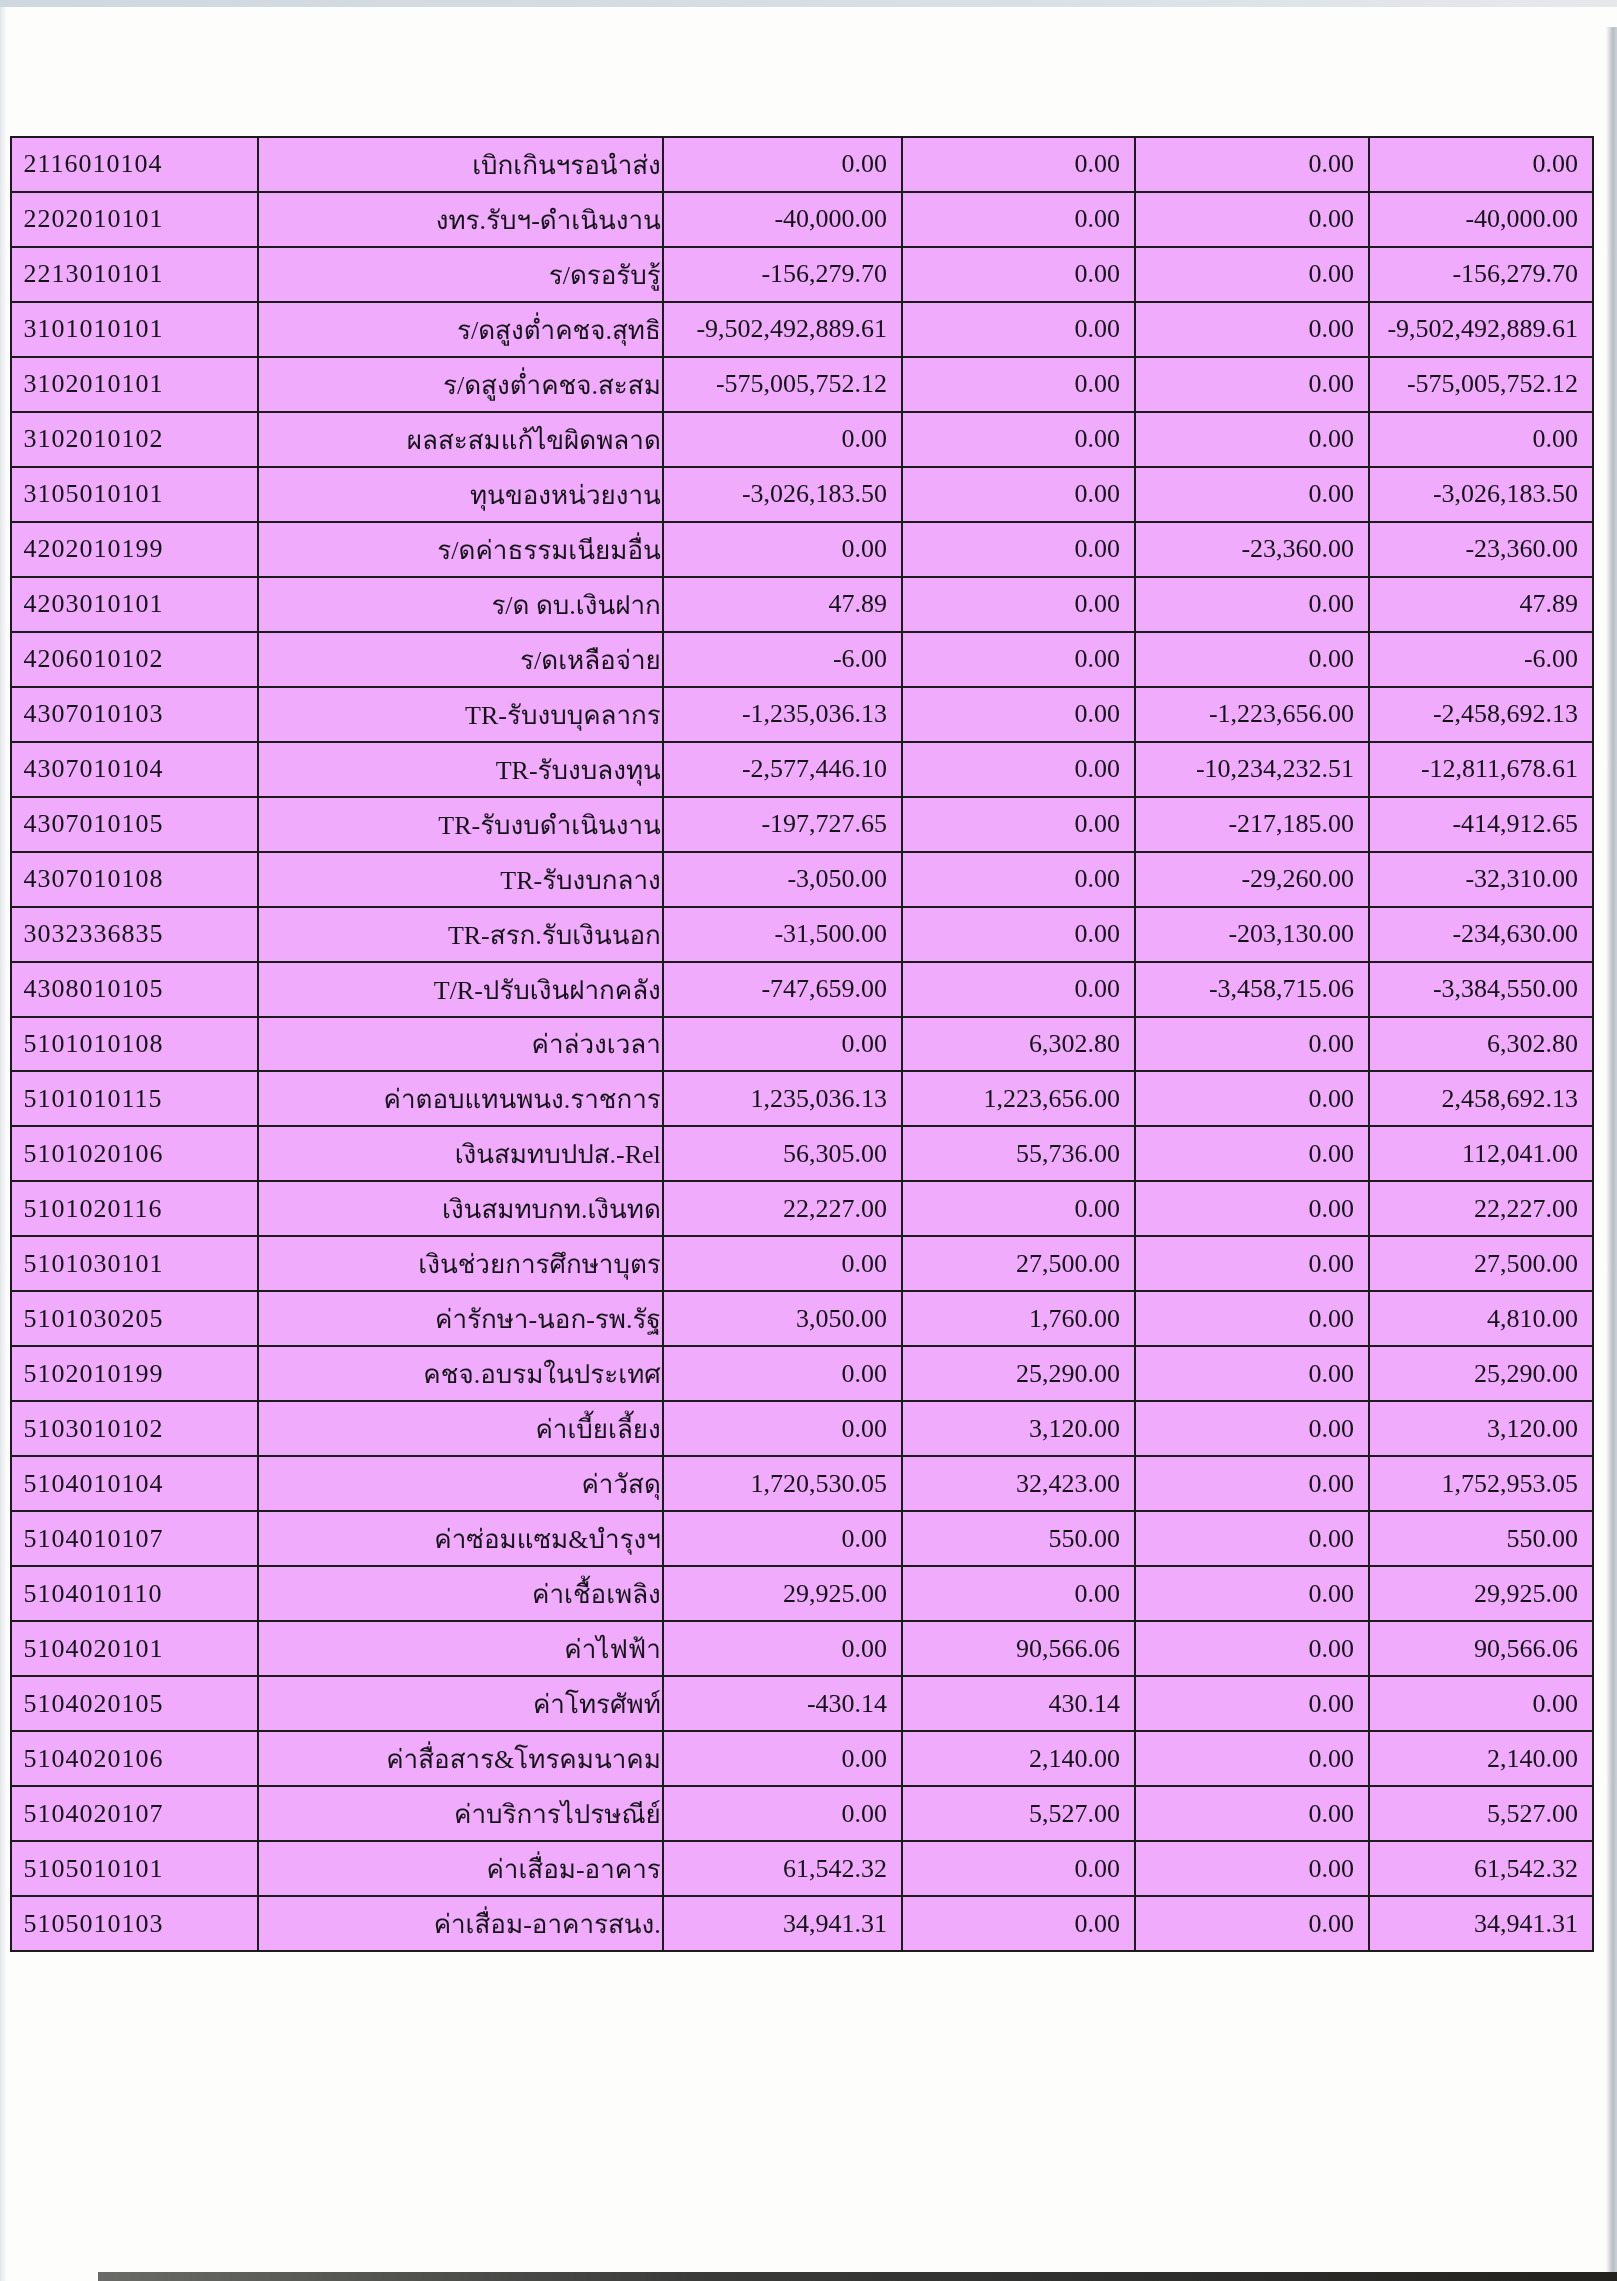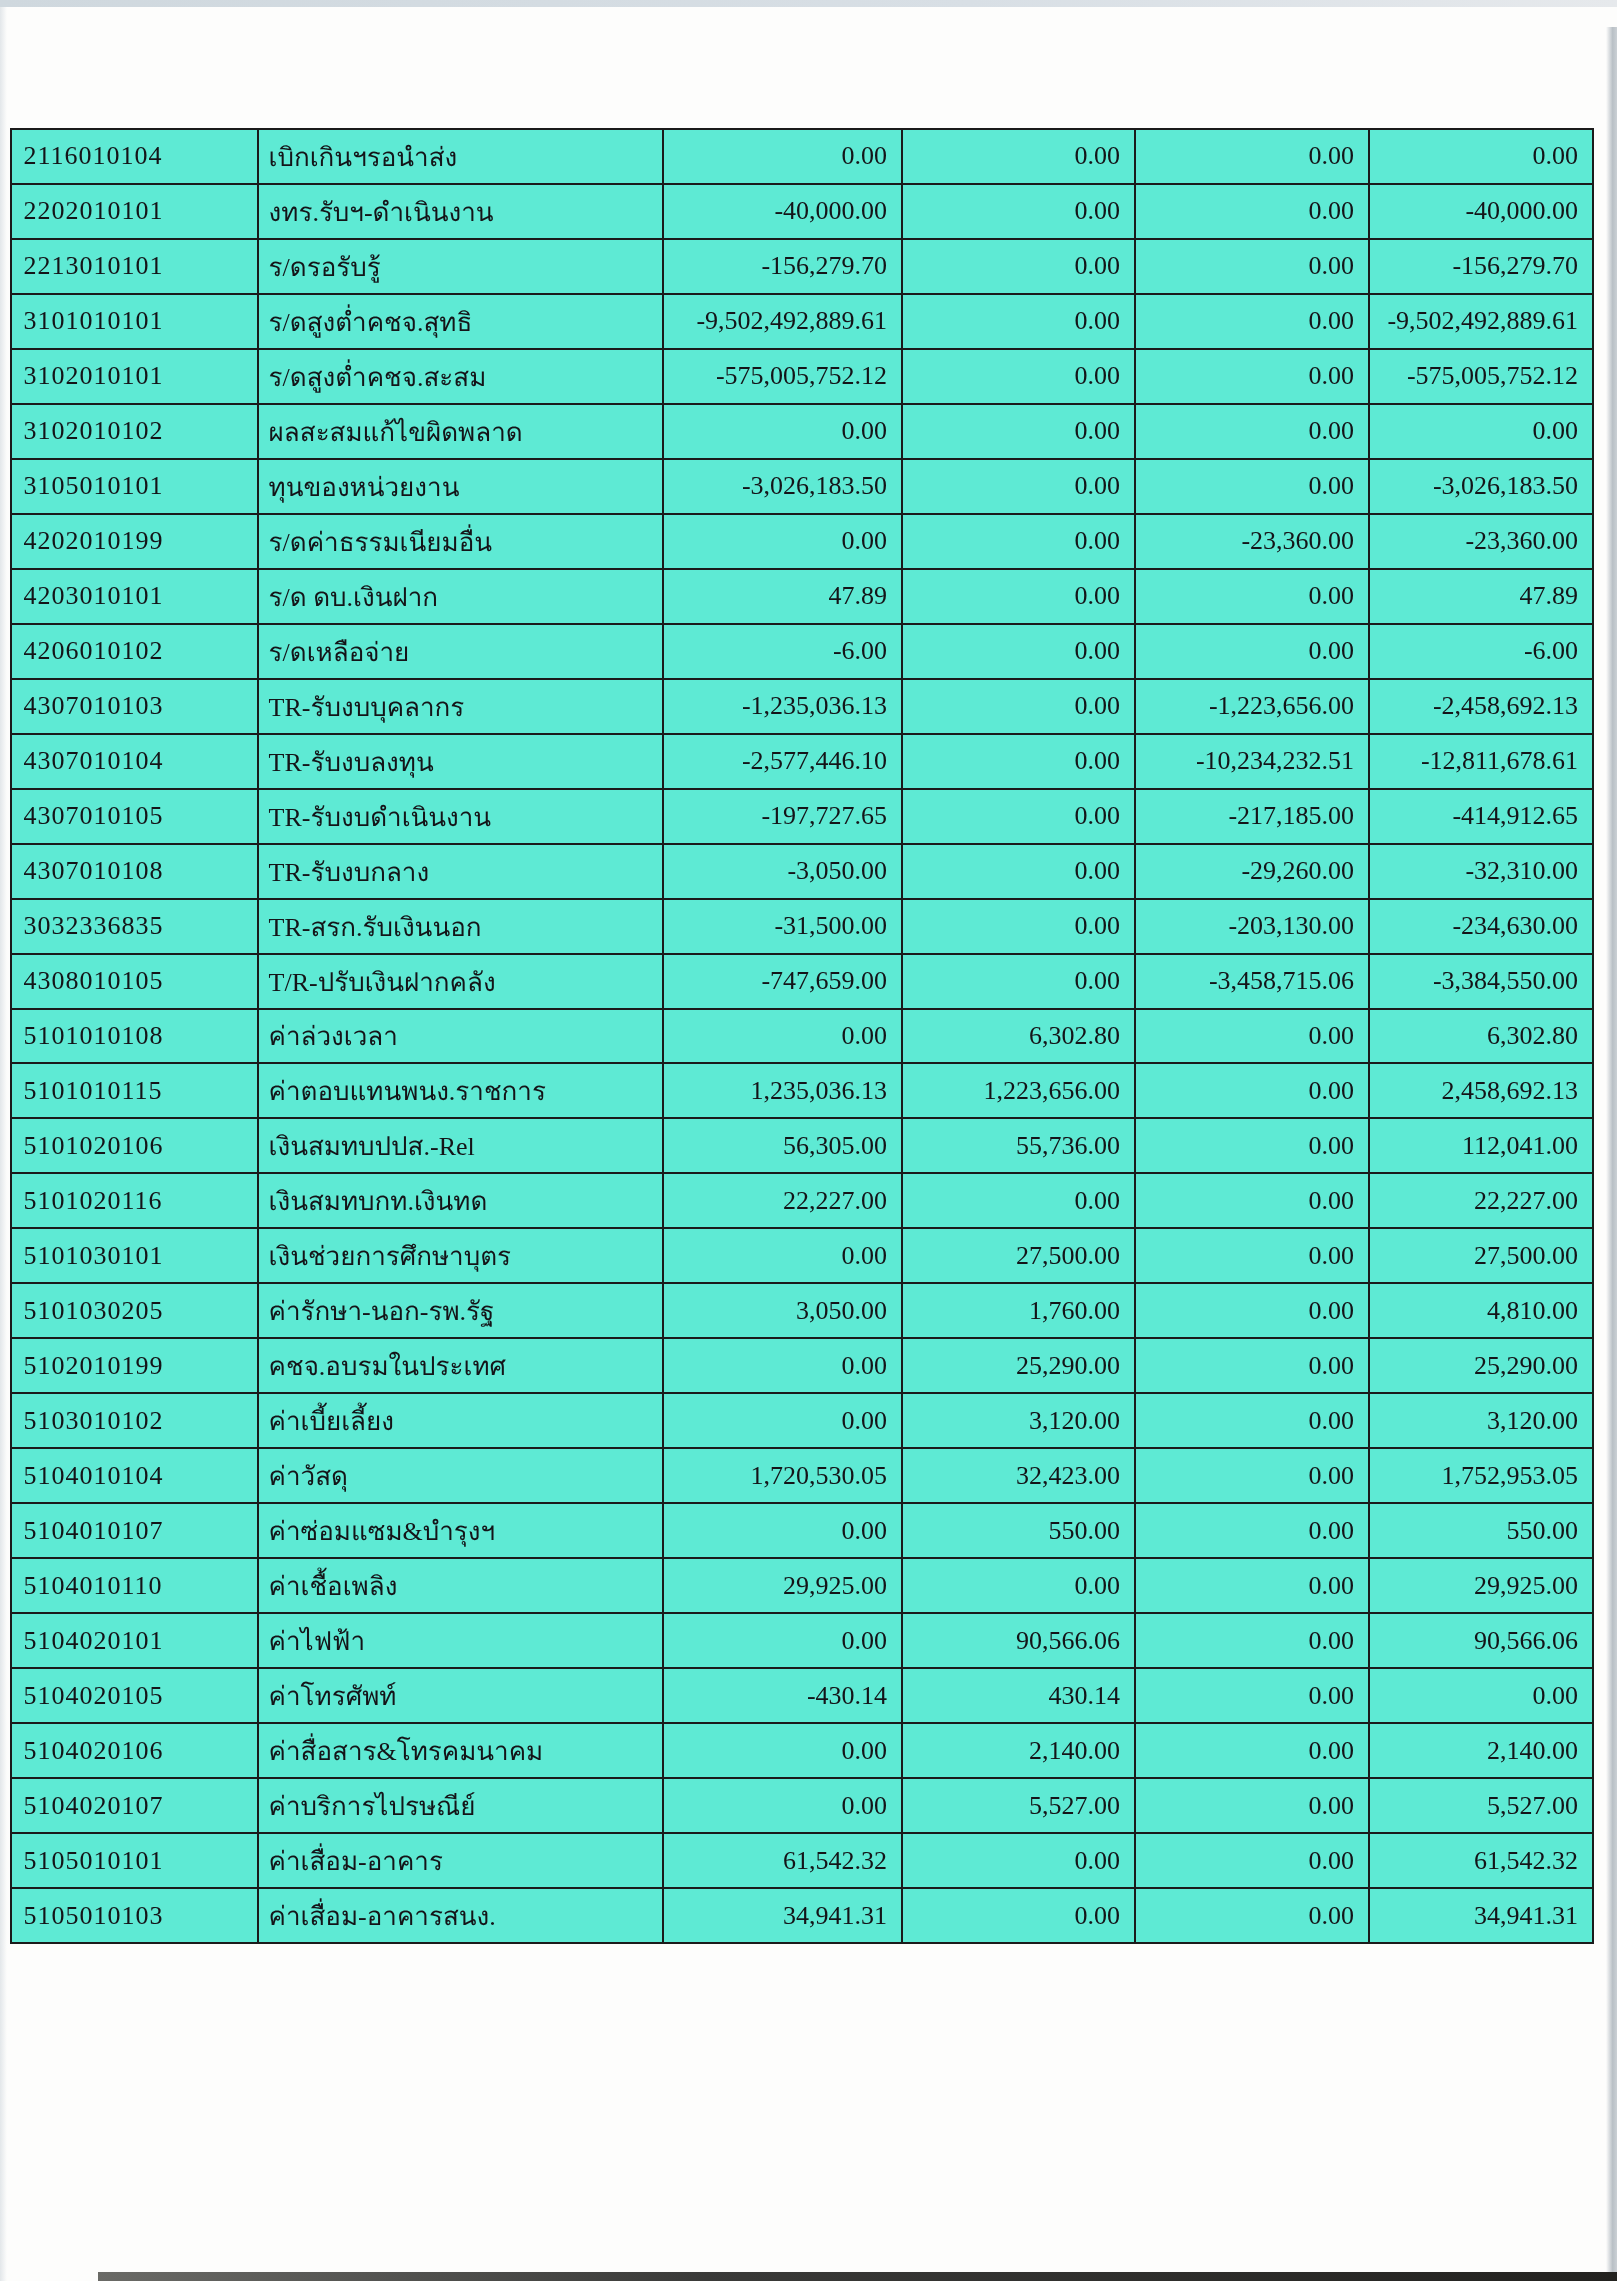--- a/index.html
+++ b/index.html
@@ -34,26 +34,26 @@
   }
   .bottom-strip {
     position: absolute;
     left: 98px; bottom: 0;
     width: 1520px; height: 8.8px;
     background: linear-gradient(to right, #6a6a66, #3a3a38 40%, #23221f);
   }
   .ledger-table {
     position: absolute;
     left: 9.8px;
-    top: 128px;
+    top: 136px;
     width: 1582px;
     height: 1816px;
     border-collapse: collapse;
     table-layout: fixed;
-    background: #5eead4;
+    background: #f0abfc;
   }
   .ledger-table td {
     border-style: solid;
     border-color: #1b1b1b;
     border-top-width: 2.9px;
     border-bottom-width: 2.9px;
     border-left-width: 2px;
     border-right-width: 2px;
     font-size: 26px;
     color: #141418;
@@ -61,21 +61,21 @@
     overflow: hidden;
     white-space: nowrap;
   }
   .ledger-table tr { height: 53px; }
   td.code {
     text-align: left;
     padding-left: 11.7px;
     letter-spacing: 1px;
   }
   td.name {
-    text-align: left;
+    text-align: right;
     padding-left: 9.8px;
   }
   td.num {
     text-align: right;
     padding-right: 13.7px;
   }
 </style>
 </head>
 <body>
 

